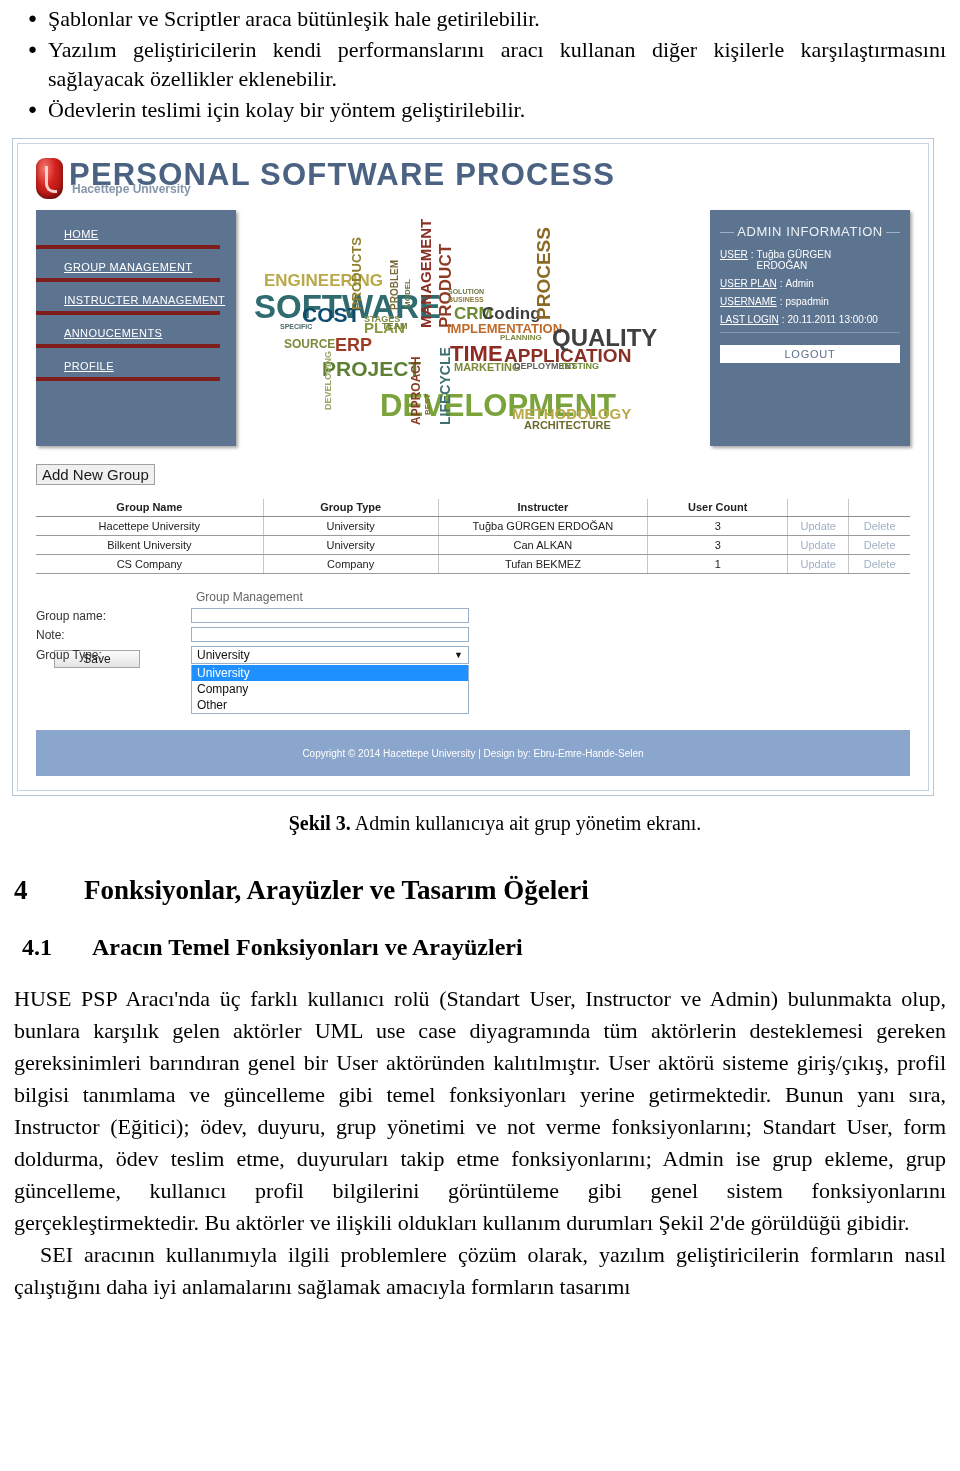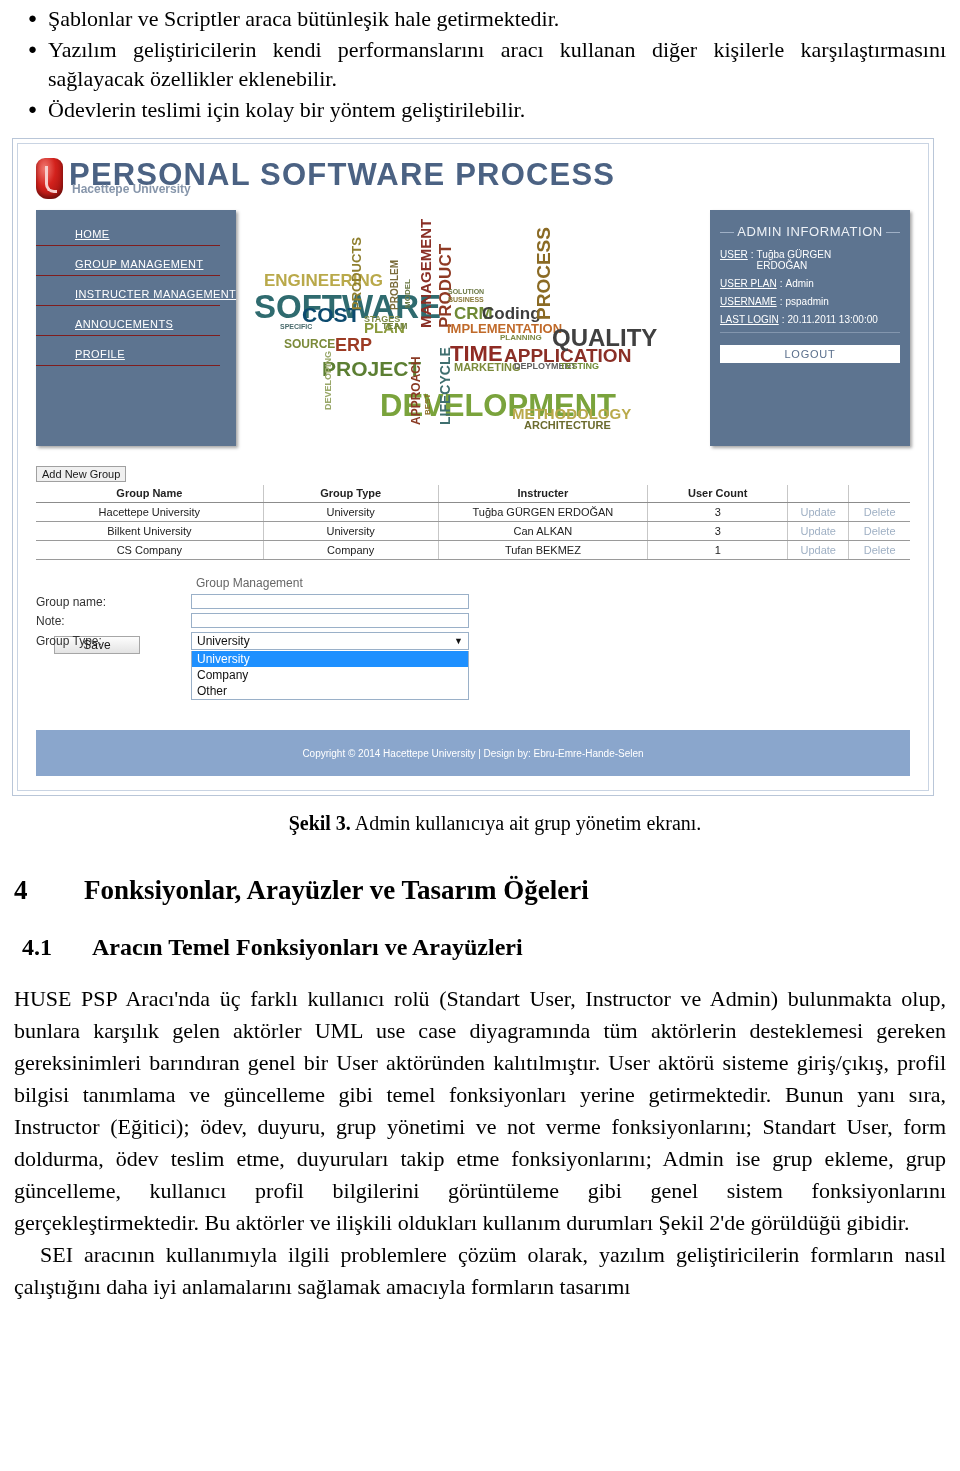--- a/index.html
+++ b/index.html
@@ -124,23 +124,23 @@
     flex: 0 0 200px;
     padding: 18px 0 0 0;
     height: 236px;
     box-sizing: border-box;
   }
   .nav-item {
     color: #ffffff;
     font-family: "Liberation Sans", sans-serif;
     font-size: 11px;
     letter-spacing: .4px;
-    padding: 0 0 5px 39px;
+    padding: 0 0 5px 28px;
     margin: 0 16px 0 0;
-    border-bottom: 1px solid #7f1d1d;
+    border-bottom: 4px solid #7f1d1d;
     margin-bottom: 12px;
     text-decoration: underline;
     white-space: nowrap;
   }
 
   .cloud {
     flex: 1;
     position: relative;
     overflow: hidden;
     background: #fff;
@@ -210,26 +210,26 @@
     font-size: 11px;
     letter-spacing: .8px;
     padding: 3px 0;
   }
 
   
   .table-wrap { padding: 14px 18px 0 18px; }
   .add-btn {
     display: inline-block;
     font-family: "Liberation Sans", sans-serif;
-    font-size: 11px;
+    font-size: 15px;
     color: #1a1a1a;
     background: #f0f0f0;
     border: 1px solid #a0a0a0;
     padding: 1px 5px;
-    margin-bottom: 3px;
+    margin-bottom: 14px;
   }
   table.groups {
     width: 100%;
     border-collapse: collapse;
     font-family: "Liberation Sans", sans-serif;
     font-size: 11px;
     color: #222;
   }
   table.groups th {
     font-weight: bold;
@@ -382,21 +382,21 @@
   }
   .para.cont { margin-top: 0; }
   .indent { text-indent: 26px; }
 </style>
 </head>
 <body>
 
 <div class="bullets">
   <div class="bullet-row">
     <span class="bullet-dot">●</span>
-    <span class="bullet-text nojust">Şablonlar ve Scriptler araca bütünleşik hale getirmektedir.</span>
+    <span class="bullet-text nojust">Şablonlar ve Scriptler araca bütünleşik hale getirilebilir.</span>
   </div>
   <div class="bullet-row">
     <span class="bullet-dot">●</span>
     <span class="bullet-text">Yazılım geliştiricilerin kendi performanslarını aracı kullanan diğer kişilerle karşılaştırmasını sağlayacak özellikler eklenebilir.</span>
   </div>
   <div class="bullet-row">
     <span class="bullet-dot">●</span>
     <span class="bullet-text nojust">Ödevlerin teslimi için kolay bir yöntem geliştirilebilir.</span>
   </div>
 </div>

